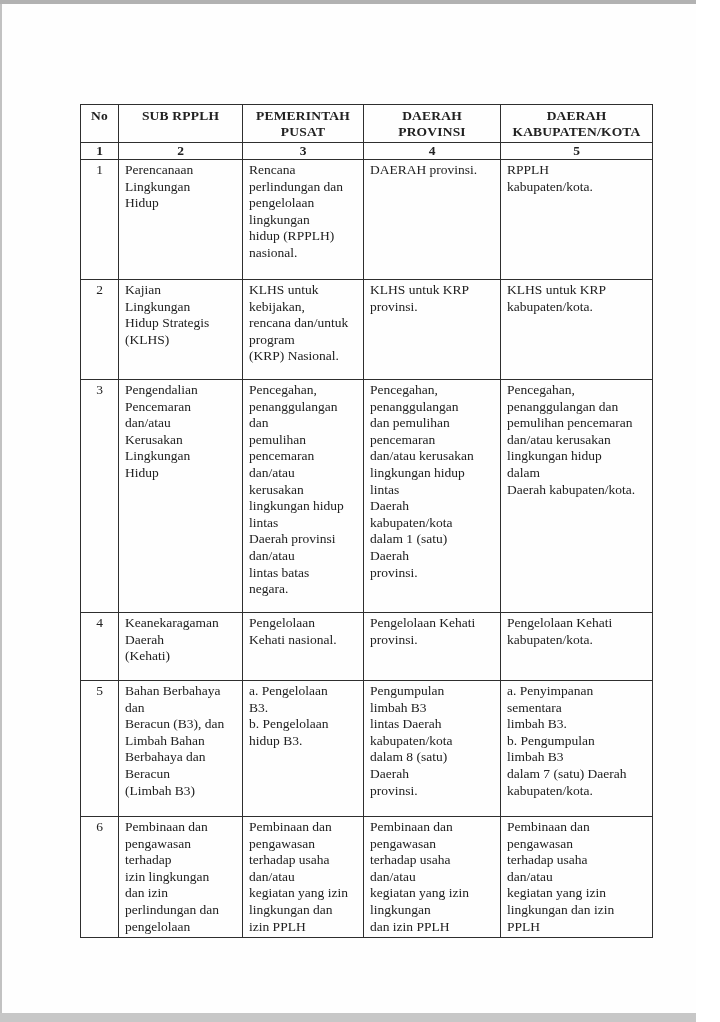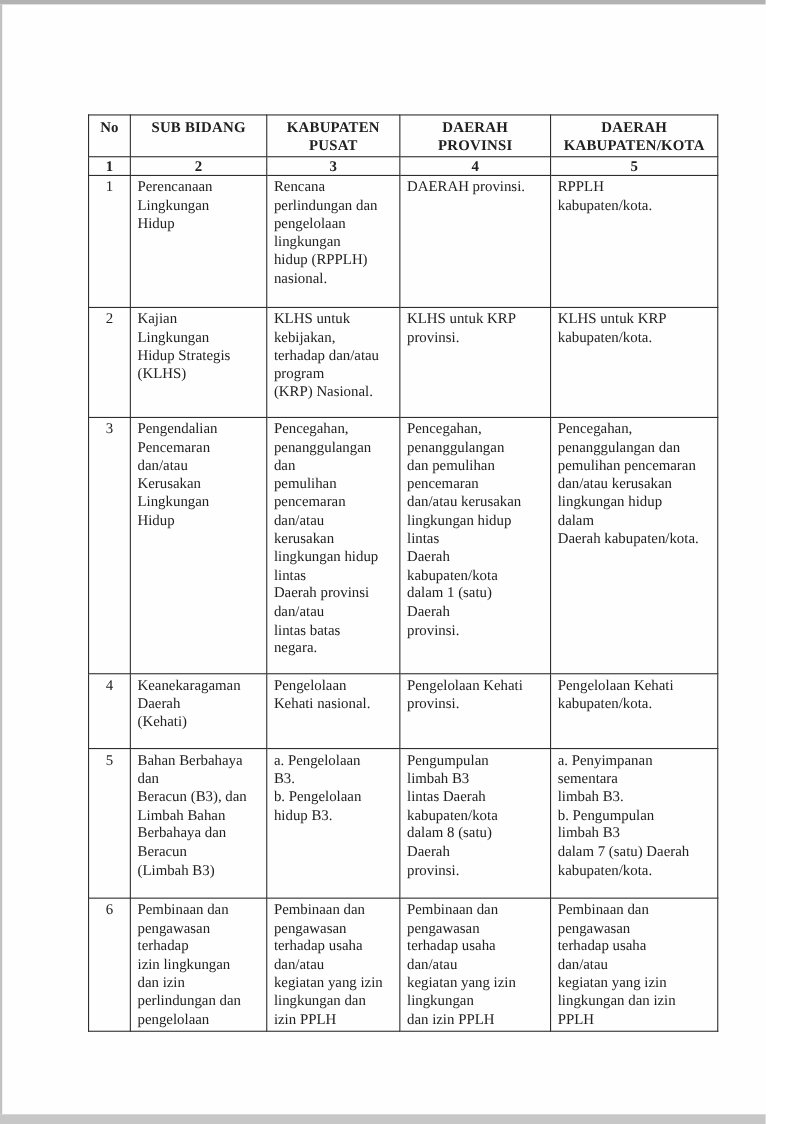--- a/index.html
+++ b/index.html
@@ -85,22 +85,22 @@
     <colgroup>
       <col class="c1">
         <col class="c2">
         <col class="c3">
         <col class="c4">
         <col class="c5">
     </colgroup>
     <thead>
       <tr class="header-row">
         <th>No</th>
-        <th>SUB BIDANG</th>
-        <th>KABUPATEN
+        <th>SUB RPPLH</th>
+        <th>PEMERINTAH
 PUSAT</th>
         <th>DAERAH
 PROVINSI</th>
         <th>DAERAH
 KABUPATEN/KOTA</th>
       </tr>
       <tr class="numbers-row">
         <td>1</td>
         <td>2</td>
         <td>3</td>
@@ -125,21 +125,21 @@
 kabupaten/kota.</td>
       </tr>
       <tr class="r2">
         <td class="no-cell">2</td>
         <td>Kajian
 Lingkungan
 Hidup Strategis
 (KLHS)</td>
         <td>KLHS untuk
 kebijakan,
-terhadap dan/atau
+rencana dan/untuk
 program
 (KRP) Nasional.</td>
         <td>KLHS untuk KRP
 provinsi.</td>
         <td>KLHS untuk KRP
 kabupaten/kota.</td>
       </tr>
       <tr class="r3">
         <td class="no-cell">3</td>
         <td>Pengendalian

